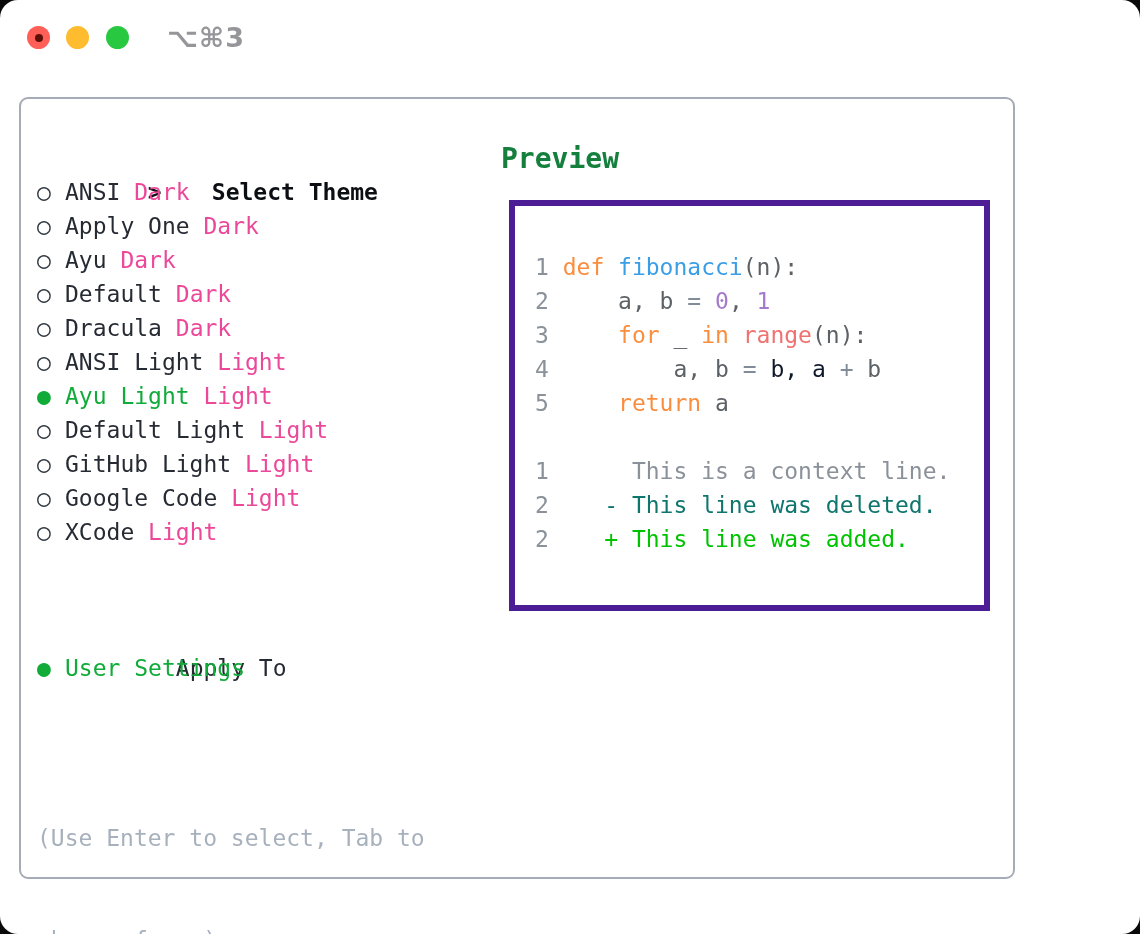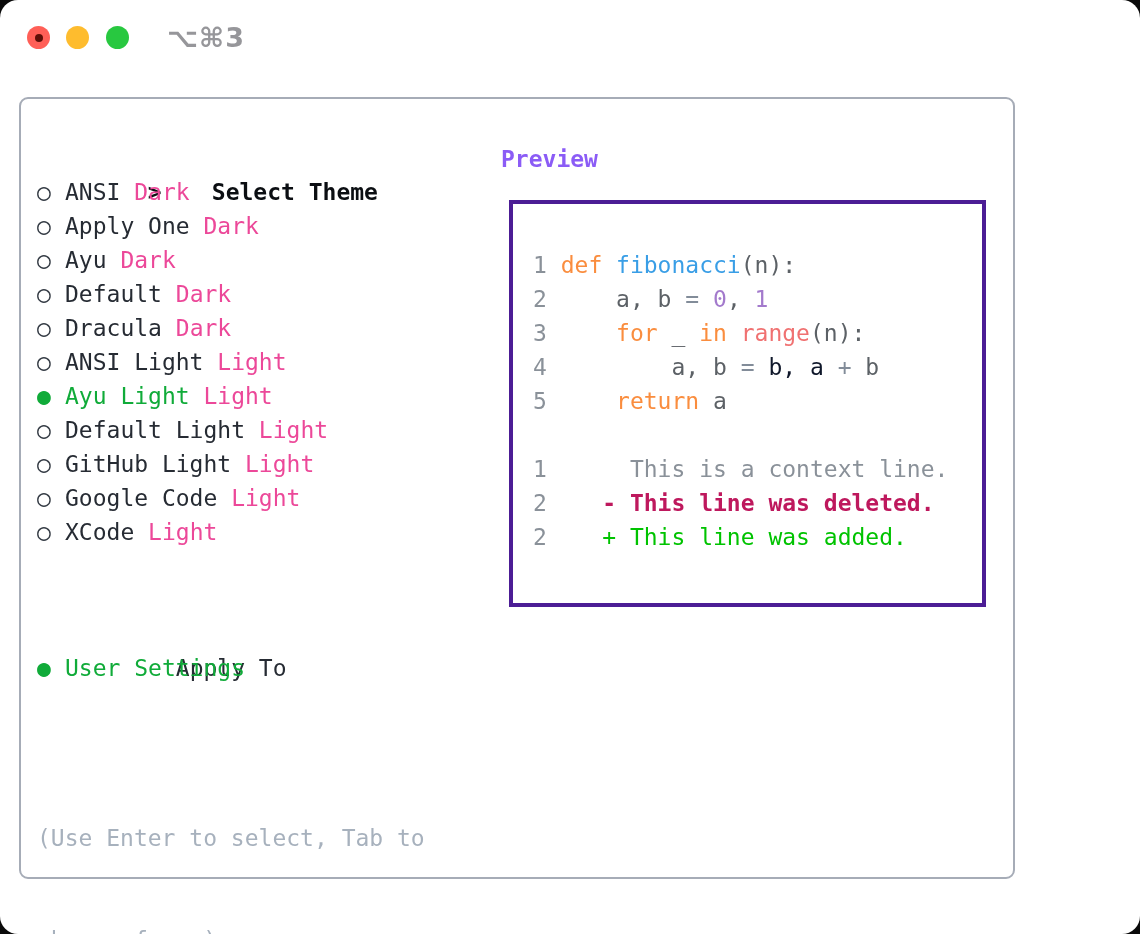--- a/index.html
+++ b/index.html
@@ -35,26 +35,26 @@
   .bullet{display:inline-block;width:28px;color:#363d46;}
   .header-text{font-weight:bold;color:#0b0e12;margin-left:36px;}
   .prefix{font-weight:bold;color:#0b0e12;}
   .t-variant{color:#ec4899;}
   
   #theme-list{position:absolute;left:16px;top:42px;}
   #apply-section{position:absolute;left:16px;top:518px;}
   .help{position:absolute;left:16px;top:654px;font-size:23px;line-height:34px;color:#a7b1bd;white-space:pre;}
   
   .preview-header{
-    position:absolute;left:480px;top:43px;font-size:23px;line-height:34px;
-    font-weight:bold;color:#8b5cf6;
+    position:absolute;left:480px;top:43px;font-size:28px;line-height:34px;
+    font-weight:bold;color:#15803d;
   }
   .preview-box{
     position:absolute;left:488px;top:101px;width:469px;height:399px;
-    border:4px solid #4c1d95;background:#ffffff;
+    border:6px solid #4c1d95;background:#ffffff;
   }
   #code{position:absolute;left:20px;top:44px;}
   .code-line{height:34px;line-height:34px;font-size:23px;white-space:pre;}
   .ln{display:inline-block;width:2ch;color:#8a9199;}
 </style>
 </head>
 <body>
 
 <div class="window">
 
@@ -106,19 +106,19 @@
 
     <div class="preview-box">
       <div id="code">
           <div class="code-line"><span class="ln" style="color: rgb(138, 145, 153);">1</span><span style="color: rgb(250, 141, 62);">def </span><span style="color: rgb(57, 158, 230);">fibonacci</span><span style="color: rgb(92, 97, 102);">(n):</span></div>
           <div class="code-line"><span class="ln" style="color: rgb(138, 145, 153);">2</span><span style="color: rgb(92, 97, 102);">    a, b </span><span style="color: rgb(130, 140, 153);">= </span><span style="color: rgb(163, 122, 204);">0</span><span style="color: rgb(92, 97, 102);">, </span><span style="color: rgb(163, 122, 204);">1</span></div>
           <div class="code-line"><span class="ln" style="color: rgb(138, 145, 153);">3</span><span style="color: rgb(92, 97, 102);">    </span><span style="color: rgb(250, 141, 62);">for</span><span style="color: rgb(92, 97, 102);"> _ </span><span style="color: rgb(250, 141, 62);">in </span><span style="color: rgb(240, 113, 113);">range</span><span style="color: rgb(92, 97, 102);">(n):</span></div>
           <div class="code-line"><span class="ln" style="color: rgb(138, 145, 153);">4</span><span style="color: rgb(92, 97, 102);">        a, b </span><span style="color: rgb(130, 140, 153);">= </span><span style="color: #0f172a;">b, a </span><span style="color: rgb(130, 140, 153);">+ </span><span style="color: rgb(92, 97, 102);">b</span></div>
           <div class="code-line"><span class="ln" style="color: rgb(138, 145, 153);">5</span><span style="color: rgb(92, 97, 102);">    </span><span style="color: rgb(250, 141, 62);">return</span><span style="color: rgb(92, 97, 102);"> a</span></div>
           <div class="code-line"><span class="ln" style="color: rgb(138, 145, 153);"></span></div>
           <div class="code-line"><span class="ln" style="color: rgb(138, 145, 153);">1</span><span style="color: rgb(138, 145, 153);">     This is a context line.</span></div>
-          <div class="code-line"><span class="ln" style="color: rgb(138, 145, 153);">2</span><span style="color: #be185d; font-weight: bold;">   - This line was deleted.</span></div>
+          <div class="code-line"><span class="ln" style="color: rgb(138, 145, 153);">2</span><span style="color: #0f766e;">   - This line was deleted.</span></div>
           <div class="code-line"><span class="ln" style="color: rgb(138, 145, 153);">2</span><span style="color: rgb(0, 195, 0);">   + This line was added.</span></div>
         </div>
     </div>
 
   </div>
 </div>
 
 </body></html>

